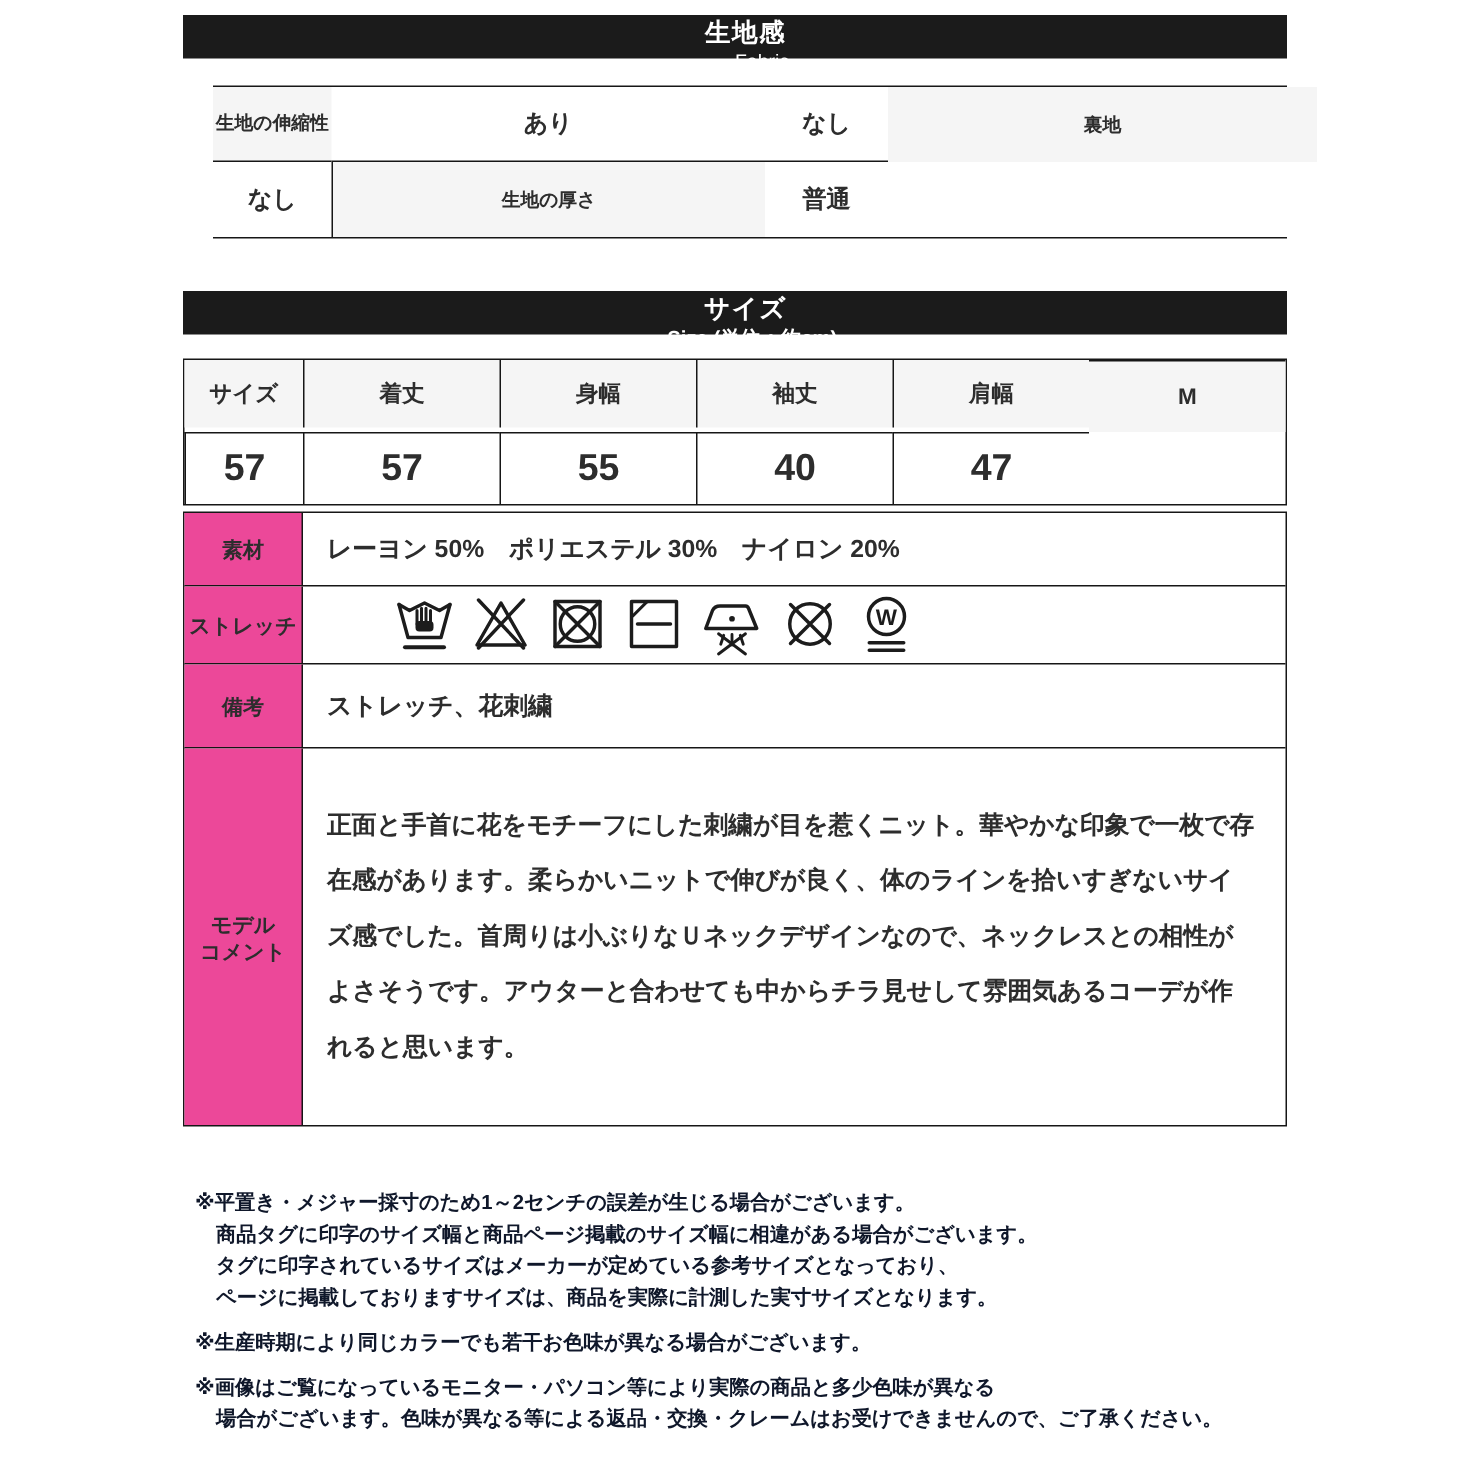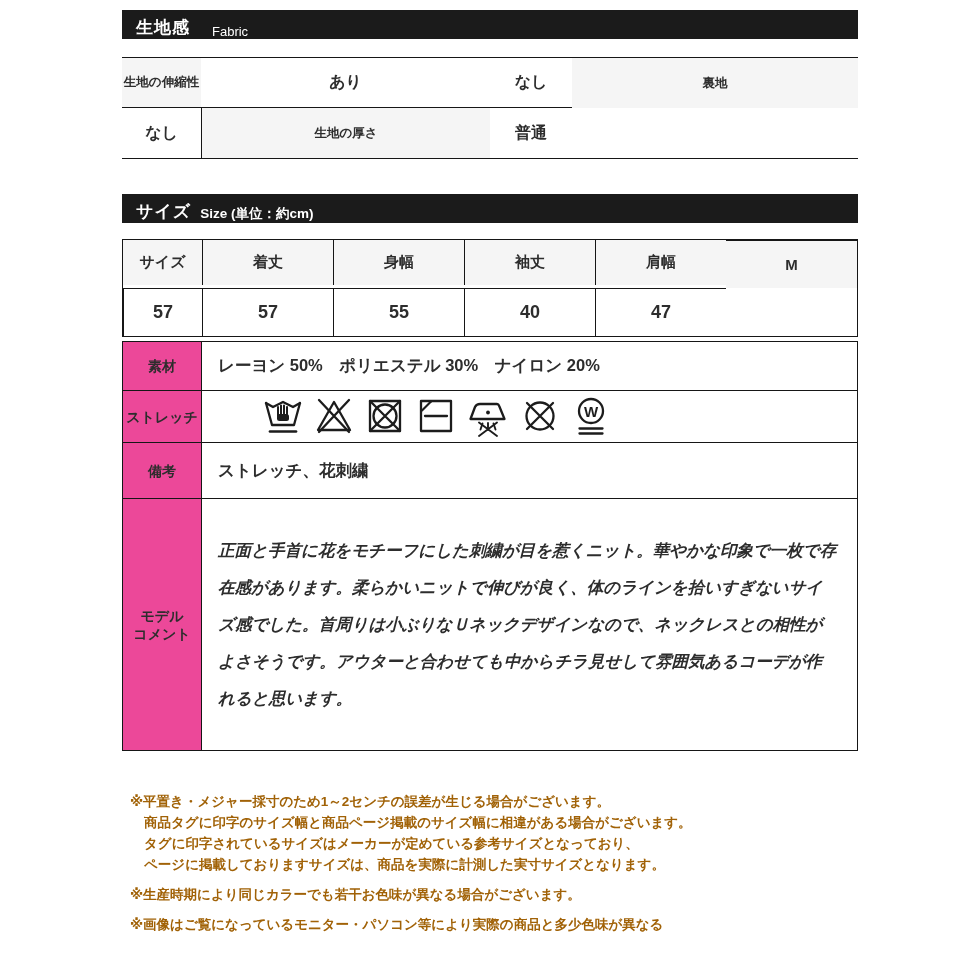--- a/index.html
+++ b/index.html
@@ -1,62 +1,62 @@
 <!DOCTYPE html>
 <html><head>
 <meta charset="utf-8">
 <style>
   * { margin: 0; padding: 0; box-sizing: border-box; }
   html, body { width: 980px; height: 980px; background: #ffffff; overflow: hidden; }
   body { font-family: "Liberation Sans", "DejaVu Sans", sans-serif; color: #2d2d2d; font-weight: bold; }
   .content { width: 736px; margin-left: 122px; padding-top: 10px; }
 
   
-  .section-bar { background: #1b1b1b; color: #ffffff; height: 29px; display: flex; align-items: flex-end; padding-left: 14px; }
+  .section-bar { background: #1b1b1b; color: #ffffff; height: 29px; display: flex; align-items: center; padding-left: 14px; flex-direction: column; }
   .section-bar .jp { font-size: 17px; letter-spacing: 1px; }
   .section-bar .en { font-size: 13px; font-weight: normal; margin-left: 22px; }
   .section-bar .en2 { font-size: 13.5px; font-weight: bold; margin-left: 9px; }
 
   
   .fabric-table { margin-top: 18px; border-top: 1.5px solid #161616; border-bottom: 1.5px solid #161616;
-      display: grid; grid-template-columns: 79px 289px 82px 286px; grid-auto-rows: 50px; }
+      display: grid; grid-template-columns: 79px 289px 82px 286px; grid-auto-rows: 50px; margin-left: 20px; }
   .fabric-table .cell { display: flex; align-items: center; justify-content: center; text-align: center; }
   .fabric-table .lbl { background: #f5f5f5; font-size: 12.5px; line-height: 15px; }
   .fabric-table .val { font-size: 16px; }
   .fabric-table .r1 { border-bottom: 1.5px solid #161616; }
   .fabric-table .vline { border-left: 1.5px solid #161616; }
 
   
   .size-bar { margin-top: 35px; }
   .size-table { margin-top: 16px; border: 1.5px solid #161616;
       display: grid; grid-template-columns: 79px repeat(5, 1fr); }
   .size-table .cell { display: flex; align-items: center; justify-content: center; }
   .size-table .hcell { height: 45px; background: #f5f5f5; font-size: 15px; }
-  .size-table .dcell { height: 48px; font-size: 18px; }
+  .size-table .dcell { height: 48px; font-size: 25px; }
   .size-table .rowlbl { background: #f5f5f5; font-size: 15px; }
   .size-table .bl { border-left: 1.2px solid #161616; }
   .size-table .bt { border-top: 1.2px solid #161616; }
 
   
   .detail-table { margin-top: 4px; border: 1.5px solid #161616; }
   .detail-row { display: grid; grid-template-columns: 79px 1fr; }
   .detail-row + .detail-row { border-top: 1.2px solid #161616; }
   .detail-row .lbl { background: #ec4899; display: flex; flex-direction: column; align-items: center; justify-content: center;
       font-size: 14px; line-height: 18px; border-right: 1.2px solid #161616; text-align: center; }
   .detail-row .val { display: flex; align-items: center; font-size: 16.5px; padding-left: 16px; padding-right: 20px; }
   .row-material { height: 48px; }
   .row-care { height: 52px; }
   .row-remarks { height: 56px; }
   .row-comment { height: 252px; }
   .care-icons { display: flex; align-items: center; gap: 9px; padding-left: 60px; }
   .care-icons .icon { display: inline-flex; }
-  .comment-val { line-height: 37px; align-items: center; font-style: italic; }
+  .comment-val { line-height: 37px; align-items: center; }
 
   
-  .notes { margin-top: 40px; padding-left: 8px; color: #a16207; }
+  .notes { margin-top: 40px; padding-left: 8px; color: #0f172a; }
   .note { margin-bottom: 9px; }
   .note .line { font-size: 13.5px; line-height: 21px; }
   .note .line.cont { padding-left: 14px; }
 </style>
 </head>
 <body>
 
 <div class="content">
 
   <div class="section-bar">
@@ -171,16 +171,17 @@
         <div class="line">※平置き・メジャー採寸のため1～2センチの誤差が生じる場合がございます。</div>
         <div class="line cont">商品タグに印字のサイズ幅と商品ページ掲載のサイズ幅に相違がある場合がございます。</div>
         <div class="line cont">タグに印字されているサイズはメーカーが定めている参考サイズとなっており、</div>
         <div class="line cont">ページに掲載しておりますサイズは、商品を実際に計測した実寸サイズとなります。</div>
       </div>
       <div class="note">
         <div class="line">※生産時期により同じカラーでも若干お色味が異なる場合がございます。</div>
       </div>
       <div class="note">
         <div class="line">※画像はご覧になっているモニター・パソコン等により実際の商品と多少色味が異なる</div>
+        <div class="line cont">場合がございます。色味が異なる等による返品・交換・クレームはお受けできませんので、ご了承ください。</div>
       </div>
     </div>
 
 </div>
 
 </body></html>

